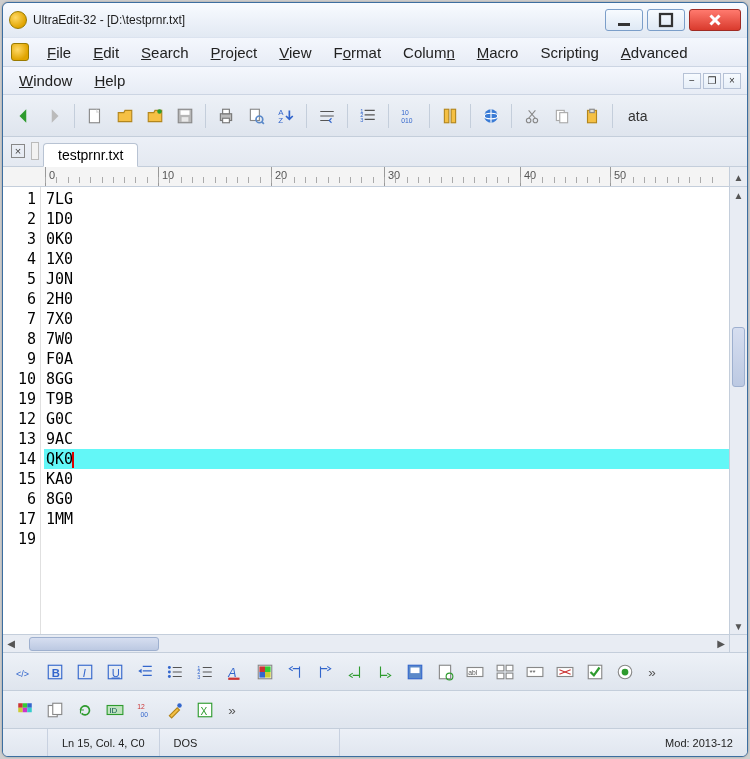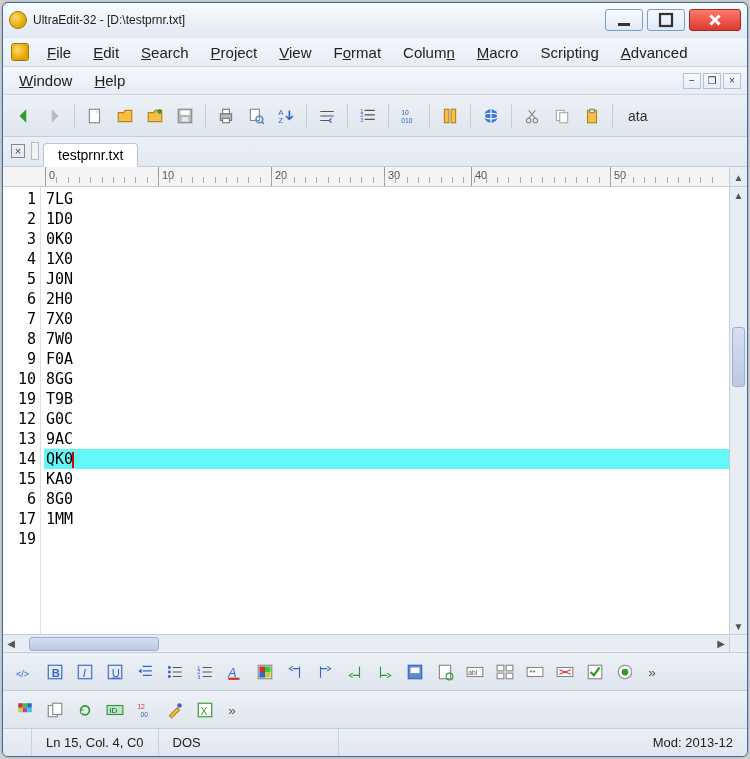--- a/index.html
+++ b/index.html
@@ -264,22 +264,23 @@
     width:24px; height:24px;
     display:flex; align-items:center; justify-content:center;
   }
   
   .statusbar {
     height:28px;
     background:linear-gradient(#ecf0f7,#e0e6ef);
     border-top:1px solid #c4cedb;
     display:flex;
     align-items:center;
-    font-size:13px;
+    font-size:11px;
     color:#222;
+    padding-left:16px;
   }
   .statusbar .cell {
     padding:0 14px;
     height:100%;
     display:flex;
     align-items:center;
     border-right:1px solid #c8d1e0;
   }
   .statusbar .cell:first-child{ width:210px;}
   .statusbar .cell.enc { width:180px;}
@@ -470,21 +471,21 @@
     <div class="tab">
       <span>testprnr.txt</span>
     </div>
   </div>
 
   <div class="ruler">
     <div class="tick" style="left:42px"><span>0</span></div>
     <div class="tick" style="left:155px"><span>10</span></div>
     <div class="tick" style="left:268px"><span>20</span></div>
     <div class="tick" style="left:381px"><span>30</span></div>
-    <div class="tick" style="left:468px"><span>40</span></div>
+    <div class="tick" style="left:517px"><span>40</span></div>
     <div class="tick" style="left:607px"><span>50</span></div>
     <div class="ruler-right">▲</div>
   <div class="minor" style="left: 42px;"></div>
       <div class="minor" style="left: 53.3px;"></div>
       <div class="minor" style="left: 64.6px;"></div>
       <div class="minor" style="left: 75.9px;"></div>
       <div class="minor" style="left: 87.2px;"></div>
       <div class="minor" style="left: 98.5px;"></div>
       <div class="minor" style="left: 109.8px;"></div>
       <div class="minor" style="left: 121.1px;"></div>

